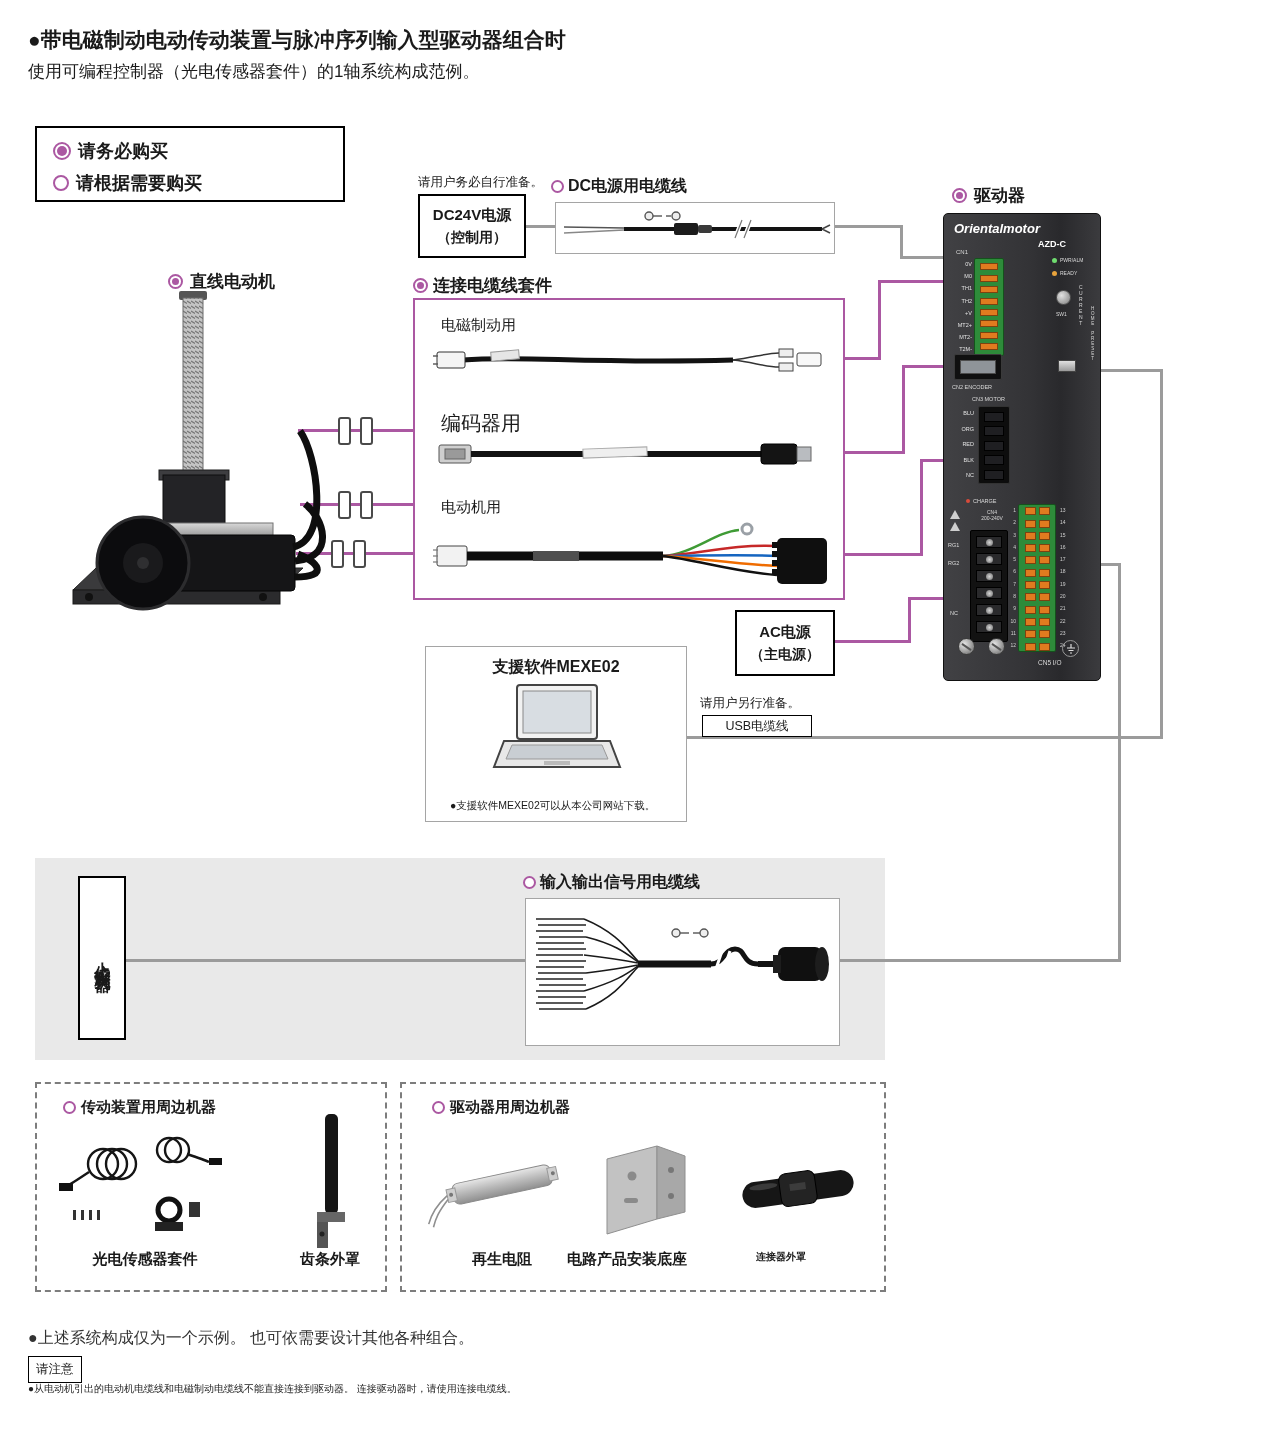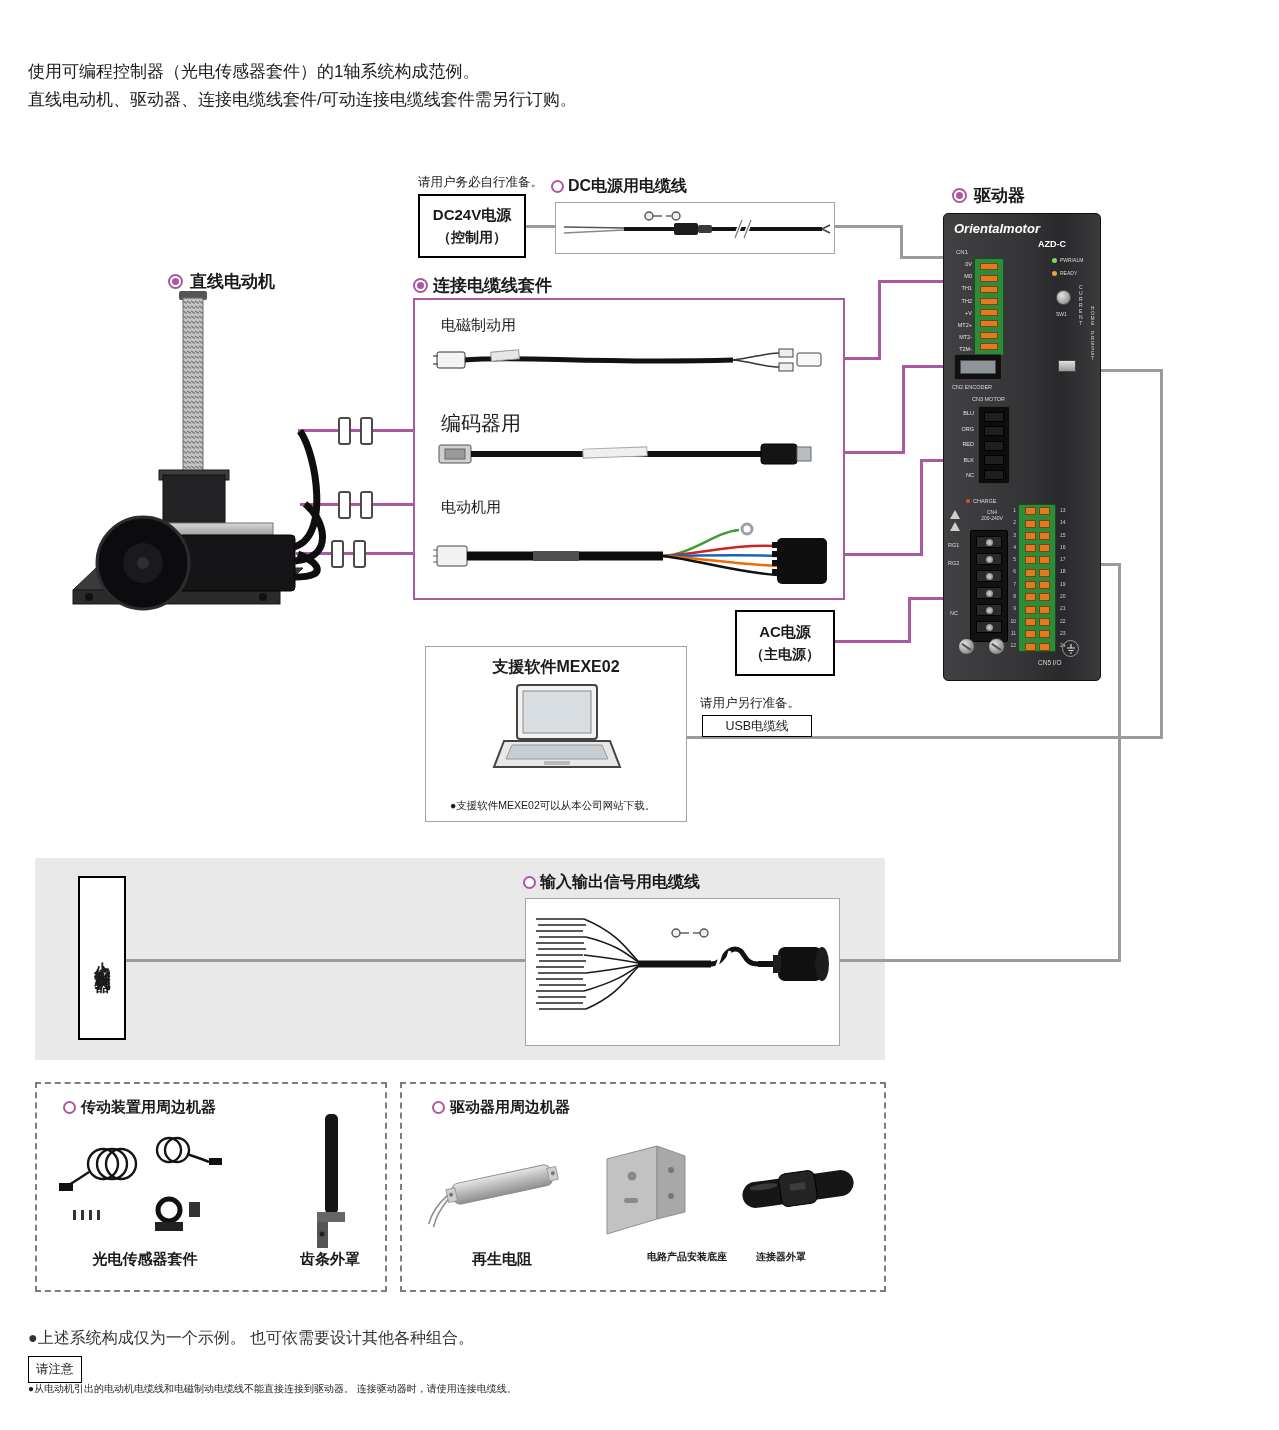--- a/index.html
+++ b/index.html
@@ -35,23 +35,33 @@
   .screw::after{content:"";position:absolute;left:2px;right:2px;top:7px;height:2px;background:#555;transform:rotate(35deg);}
   .tri{width:0;height:0;border-left:5px solid transparent;border-right:5px solid transparent;border-bottom:9px solid #cfcfcf;margin-bottom:3px;}
   .led{width:5px;height:5px;border-radius:50%;display:inline-block;}
   .vert-cjk{writing-mode:vertical-rl;text-orientation:upright;}
 </style>
 </head>
 <body>
 
 <div id="stage">
 
+  <div class="abs" style="left:28px;top:26px;font-size:21px;font-weight:bold;">●带电磁制动电动传动装置与脉冲序列输入型驱动器组合时</div>
   <div class="abs" style="left:28px;top:60px;font-size:17px;">使用可编程控制器（光电传感器套件）的1轴系统构成范例。</div>
-  <div class="abs" style="left:28px;top:88px;font-size:17px;">直线电动机、驱动器、连接电缆线套件/可动连接电缆线套件需另行订购。</div>
-
+
+  <div class="bbox" style="left:35px;top:126px;width:310px;height:76px;">
+    <div class="lbl lbl-lg" style="left:16px;top:11px;font-size:18px;">
+      <span class="ic-req"></span>
+      <span>请务必购买</span>
+    </div>
+    <div class="lbl lbl-lg" style="left:16px;top:43px;font-size:18px;">
+      <span class="ic-opt"></span>
+      <span>请根据需要购买</span>
+    </div>
+  </div>
 
   <div class="abs" style="left:35px;top:858px;width:850px;height:202px;background:#e9e9e9;"></div>
 
   <div class="hline grayln" style="left:526px;top:225px;width:29px;"></div>
 
   <div class="hline grayln" style="left:835px;top:225px;width:68px;"></div>
   <div class="vline grayln" style="left:900px;top:225px;height:34px;"></div>
   <div class="hline grayln" style="left:900px;top:256px;width:43px;"></div>
 
   <div class="hline purple" style="left:298px;top:429px;width:115px;"></div>
@@ -519,21 +529,21 @@
       <circle cx="269" cy="86" r="3" fill="#777"></circle>
         <circle cx="269" cy="112" r="3" fill="#777"></circle>
       <g transform="rotate(-8 396 105)">
         <rect x="340" y="92" width="112" height="26" rx="13" fill="#161616"></rect>
         <rect x="378" y="88" width="36" height="33" rx="7" fill="#232323" stroke="#000"></rect>
         <rect x="388" y="99" width="16" height="7" fill="#3c3c3c"></rect>
         <ellipse cx="362" cy="98" rx="14" ry="3" fill="#3a3a3a"></ellipse>
       </g>
     </svg>
     <div class="abs" style="left:40px;top:166px;width:120px;text-align:center;font-weight:bold;font-size:15px;">再生电阻</div>
-    <div class="abs" style="left:165px;top:166px;width:160px;text-align:right;font-weight:bold;font-size:10px;">电路产品安装底座</div>
+    <div class="abs" style="left:165px;top:166px;width:160px;text-align:left;font-weight:bold;font-size:15px;">电路产品安装底座</div>
     <div class="abs" style="left:354px;top:166px;width:120px;font-weight:bold;font-size:10px;">连接器外罩</div>
   </div>
 
   <div class="abs" style="left:28px;top:1328px;font-size:16px;color:#333;">●上述系统构成仅为一个示例。 也可依需要设计其他各种组合。</div>
   <div class="abs" style="left:28px;top:1356px;border:1px solid #000;padding:4px 7px;font-size:12.5px;display:inline-block;">
     <span>请注意</span>
   </div>
   <div class="abs" style="left:28px;top:1382px;font-size:10px;color:#222;">●从电动机引出的电动机电缆线和电磁制动电缆线不能直接连接到驱动器。 连接驱动器时，请使用连接电缆线。</div>
 
 </div>

